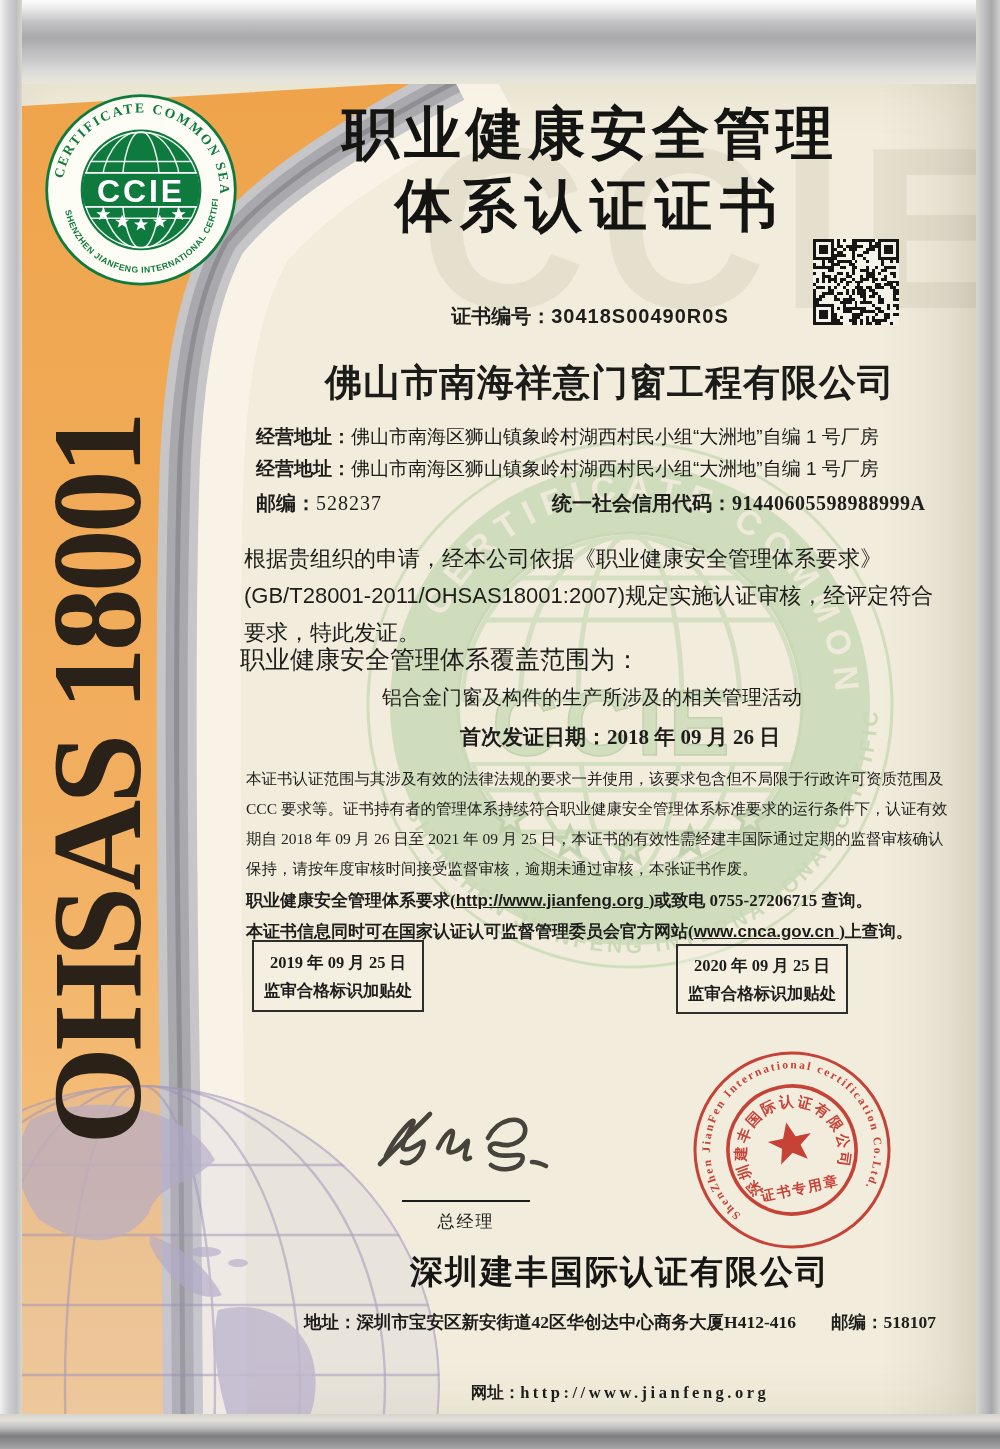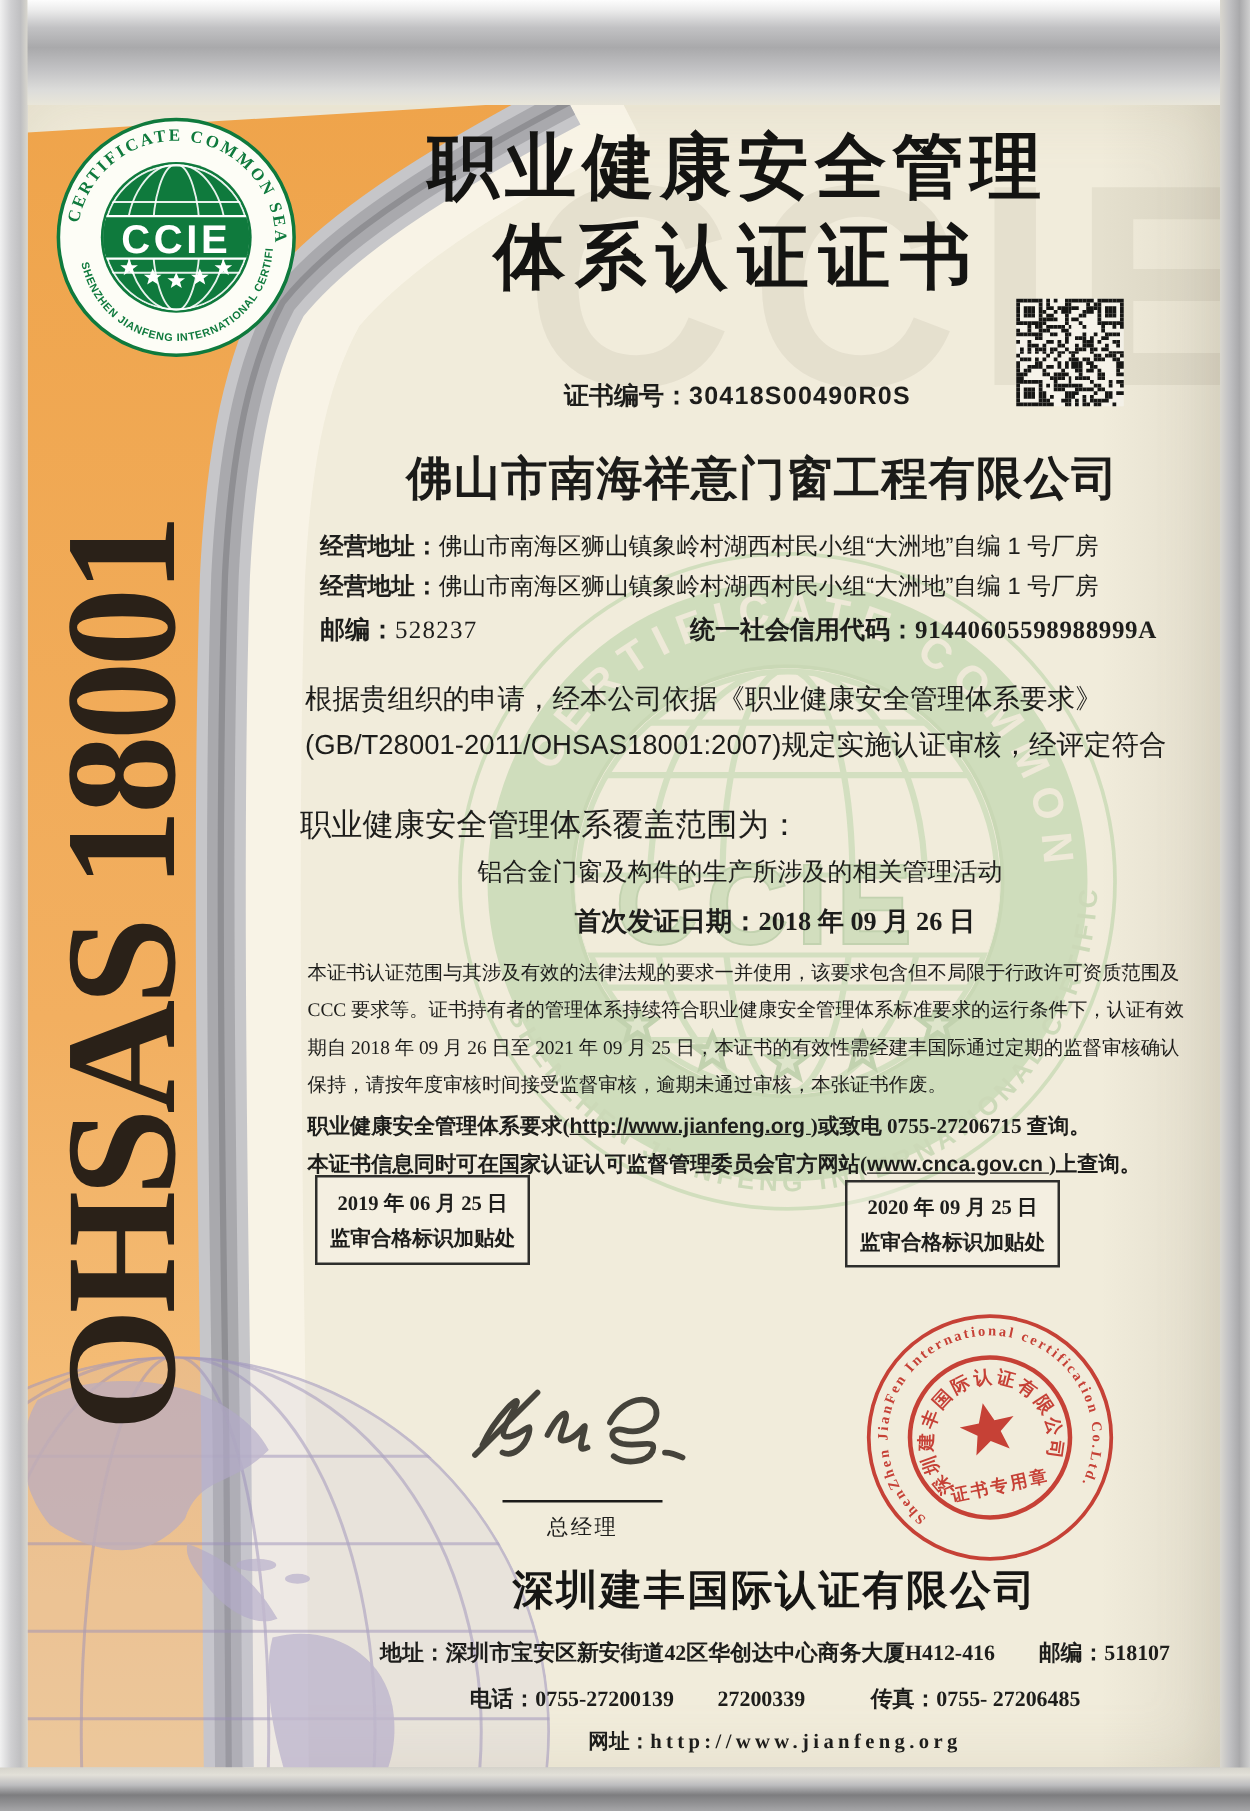--- a/index.html
+++ b/index.html
@@ -597,20 +597,21 @@
       <div class="abs line" style="left:256px;top:490px;font-size:20px;">
         <span class="cjk-sans" style="font-weight:700;">邮编：</span><span class="cjk-serif" style="letter-spacing:1px;">528237</span>
       </div>
       <div class="abs line" style="left:552px;top:490px;font-size:20px;">
         <span class="cjk-sans" style="font-weight:700;">统一社会信用代码：</span><span class="cjk-serif" style="font-weight:600;letter-spacing:0.5px;">91440605598988999A</span>
       </div>
 
       <div class="abs cjk-sans" style="left:244px;top:540px;width:720px;font-size:22px;line-height:37px;color:#1d1d1b;">
         <div class="line">根据贵组织的申请，经本公司依据《职业健康安全管理体系要求》</div>
         <div class="line">(GB/T28001-2011/OHSAS18001:2007)规定实施认证审核，经评定符合</div>
+        <div class="line">要求，特此发证。</div>
       </div>
 
       <div class="abs line cjk-serif" style="left:240px;top:643px;width:712px;text-align:left;font-weight:400;font-size:25px;">职业健康安全管理体系覆盖范围为：</div>
       <div class="abs line cjk-serif" style="left:240px;top:684px;width:704px;text-align:center;font-size:20px;">铝合金门窗及构件的生产所涉及的相关管理活动</div>
       <div class="abs line cjk-serif" style="left:240px;top:723px;width:760px;text-align:center;font-weight:700;font-size:21px;">首次发证日期：2018 年 09 月 26 日</div>
 
       <div class="abs cjk-serif" style="left:246px;top:764px;width:716px;font-size:15.5px;line-height:30px;color:#1d1d1b;">
         <div class="line">本证书认证范围与其涉及有效的法律法规的要求一并使用，该要求包含但不局限于行政许可资质范围及</div>
         <div class="line">CCC 要求等。证书持有者的管理体系持续符合职业健康安全管理体系标准要求的运行条件下，认证有效</div>
         <div class="line">期自 2018 年 09 月 26 日至 2021 年 09 月 25 日，本证书的有效性需经建丰国际通过定期的监督审核确认</div>
@@ -618,21 +619,21 @@
       </div>
 
       <div class="abs line cjk-serif" style="left:246px;top:889px;font-weight:700;font-size:17px;">
         <span>职业健康安全管理体系要求(</span><span class="u cjk-sans">http://www.jianfeng.org </span><span>)或致电 0755-27206715 查询。</span>
       </div>
       <div class="abs line cjk-serif" style="left:246px;top:920px;font-weight:700;font-size:17px;">
         <span>本证书信息同时可在国家认证认可监督管理委员会官方网站(</span><span class="u cjk-sans">www.cnca.gov.cn </span><span>)上查询。</span>
       </div>
 
       <div class="abs box" style="left:252px;top:940px;width:168px;height:68px;">
-        <div class="line cjk-serif" style="font-weight:700;font-size:16.5px;margin-top:10px;">2019 年 06 月 25 日</div>
+        <div class="line cjk-serif" style="font-weight:700;font-size:16.5px;margin-top:10px;">2019 年 09 月 25 日</div>
         <div class="line cjk-serif" style="font-weight:600;font-size:16.5px;margin-top:6px;">监审合格标识加贴处</div>
       </div>
       <div class="abs box" style="left:676px;top:944px;width:168px;height:66px;">
         <div class="line cjk-serif" style="font-weight:700;font-size:16.5px;margin-top:9px;">2020 年 09 月 25 日</div>
         <div class="line cjk-serif" style="font-weight:600;font-size:16.5px;margin-top:6px;">监审合格标识加贴处</div>
       </div>
 
       <svg class="svgabs" style="left:366px;top:1092px" width="212" height="104" viewBox="0 0 212 104">
         <g fill="none" stroke="#45433b" stroke-width="4.6" stroke-linecap="round" stroke-linejoin="round">
           <path d="M20,64 C30,42 54,18 46,34 C40,46 30,60 43,57 C54,54 60,43 57,55 C54,66 44,74 36,70"></path>
@@ -659,21 +660,20 @@
         </text>
         <text font-family="Liberation Sans,sans-serif" font-size="14.5" font-weight="700" letter-spacing="2.5" fill="#cd312a">
           <textPath href="#sealCn" startOffset="4">深圳建丰国际认证有限公司</textPath>
         </text>
         <path fill="#cd312a" transform="translate(0,-6) scale(2.2)" d="M0,-10 L2.9,-3.1 10,-3.1 4.3,1.2 6.2,8.1 0,4 -6.2,8.1 -4.3,1.2 -10,-3.1 -2.9,-3.1 Z"></path>
         <text x="0" y="44" text-anchor="middle" font-family="Liberation Sans,sans-serif" font-size="14" font-weight="700" letter-spacing="2" fill="#cd312a">证书专用章</text>
       </svg>
 
       <div class="abs line cjk-sans" style="left:240px;top:1250px;width:760px;text-align:center;font-weight:700;font-size:33px;letter-spacing:2px;color:#161614;">深圳建丰国际认证有限公司</div>
       <div class="abs line cjk-serif" style="left:240px;top:1310px;width:760px;text-align:center;font-weight:700;font-size:17.5px;">地址：深圳市宝安区新安街道42区华创达中心商务大厦H412-416　　邮编：518107</div>
-      <div class="abs line cjk-serif" style="left:240px;top:1347px;width:760px;text-align:center;font-weight:700;font-size:17.5px;">电话：0755-27200139　　27200339　　　传真：0755- 27206485</div>
       <div class="abs line cjk-serif" style="left:240px;top:1382px;width:760px;text-align:center;font-weight:700;font-size:16.5px;">
         <span>网址：</span><span style="letter-spacing:3.5px;">http://www.jianfeng.org</span>
       </div>
 
     </div>
   </div>
 
   <div class="abs" id="root-shade"></div>
   <div class="abs" id="edge-top"></div>
   <div class="abs" id="edge-left"></div>

